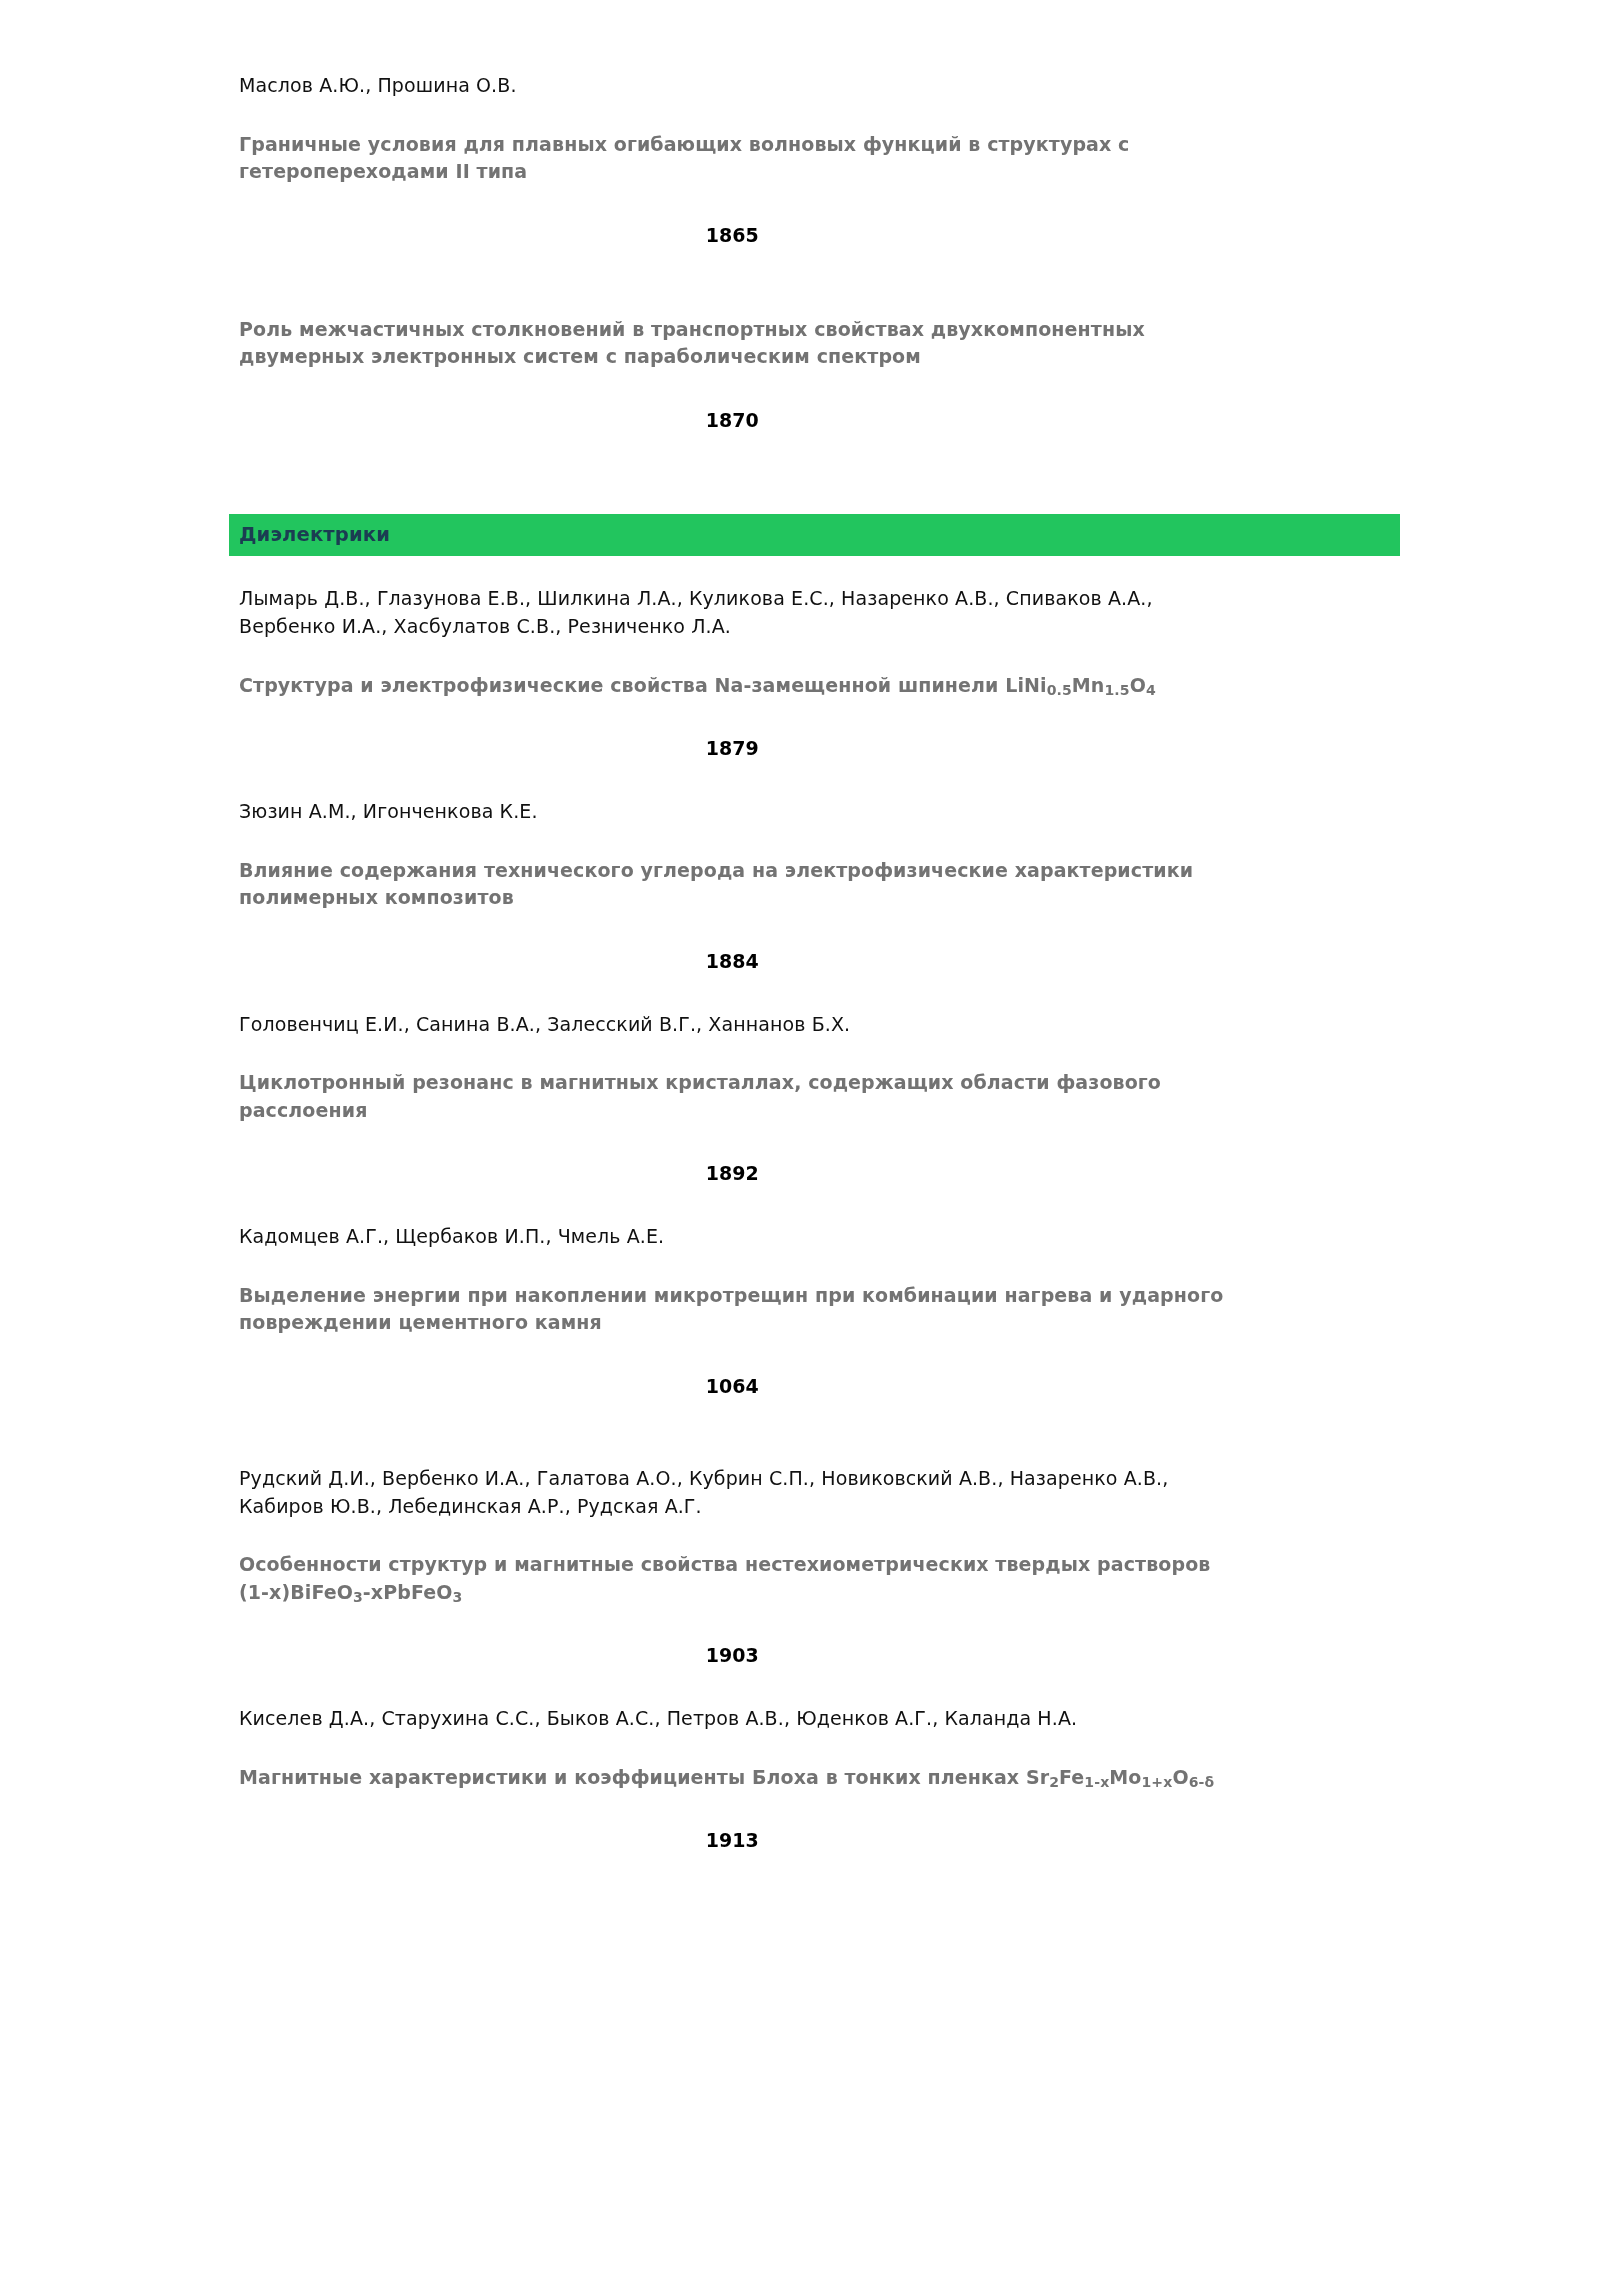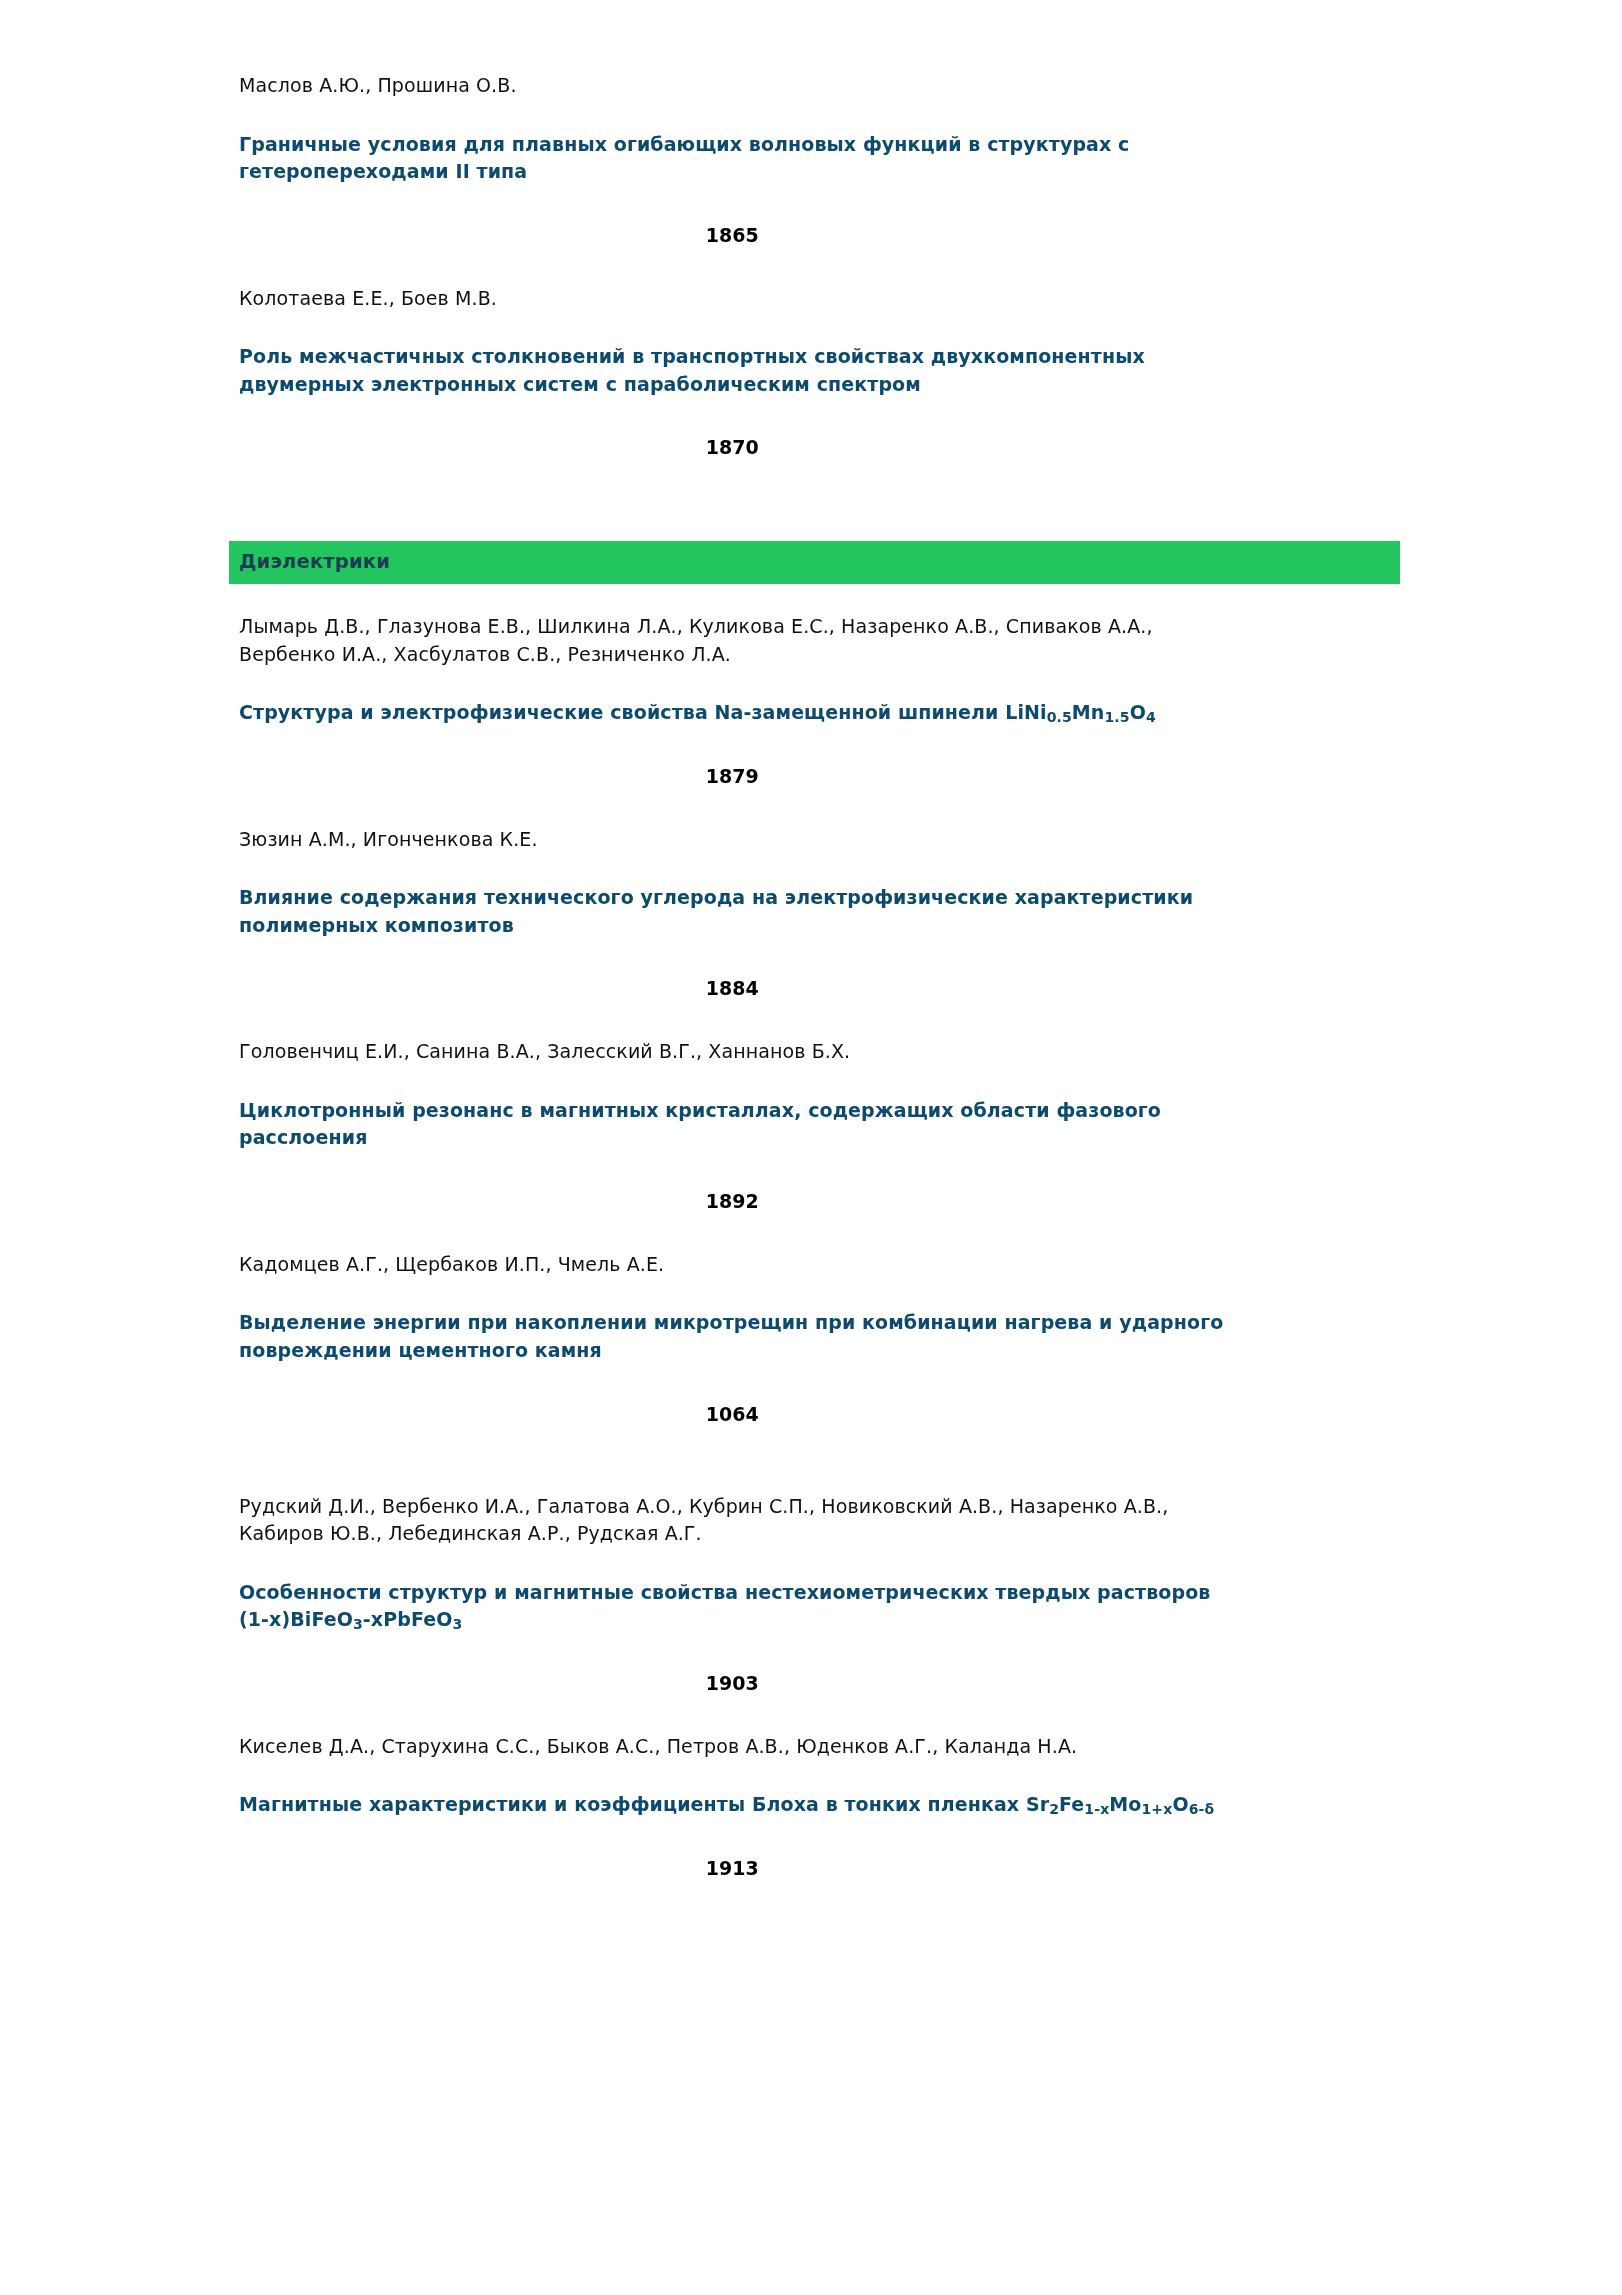--- a/index.html
+++ b/index.html
@@ -27,21 +27,21 @@
     font-size: 19px;
     line-height: 1.45;
     color: #111111;
     font-weight: 400;
     letter-spacing: 0.1px;
   }
   .title {
     font-size: 19px;
     line-height: 1.45;
     font-weight: bold;
-    color: #0c4a6e;
+    color: #737373;
     margin-top: 31px;
     letter-spacing: 0.1px;
   }
   .page-num {
     font-size: 19px;
     font-weight: bold;
     text-align: center;
     margin-top: 38px;
     padding-right: 6.5px;
   }
@@ -73,21 +73,20 @@
 
 <div class="page">
   <div id="content">
       <div class="entry">
         <div class="authors">Маслов А.Ю., Прошина О.В.</div>
         <div class="title">Граничные условия для плавных огибающих волновых функций в структурах с гетеропереходами II типа</div>
         <div class="page-num">1865</div>
       </div>
       <div class="gap-after-entry"></div>
       <div class="entry">
-        <div class="authors">Колотаева Е.Е., Боев М.В.</div>
         <div class="title">Роль межчастичных столкновений в транспортных свойствах двухкомпонентных двумерных электронных систем с параболическим спектром</div>
         <div class="page-num">1870</div>
       </div>
       <div class="gap-after-entry"></div>
       <div class="section-head">Диэлектрики</div>
       <div class="after-head"></div>
       <div class="entry">
         <div class="authors">Лымарь Д.В., Глазунова Е.В., Шилкина Л.А., Куликова Е.С., Назаренко А.В., Спиваков А.А., Вербенко И.А., Хасбулатов С.В., Резниченко Л.А.</div>
         <div class="title">Структура и электрофизические свойства Na-замещенной шпинели LiNi<sub>0.5</sub>Mn<sub>1.5</sub>O<sub>4</sub></div>
         <div class="page-num">1879</div>

